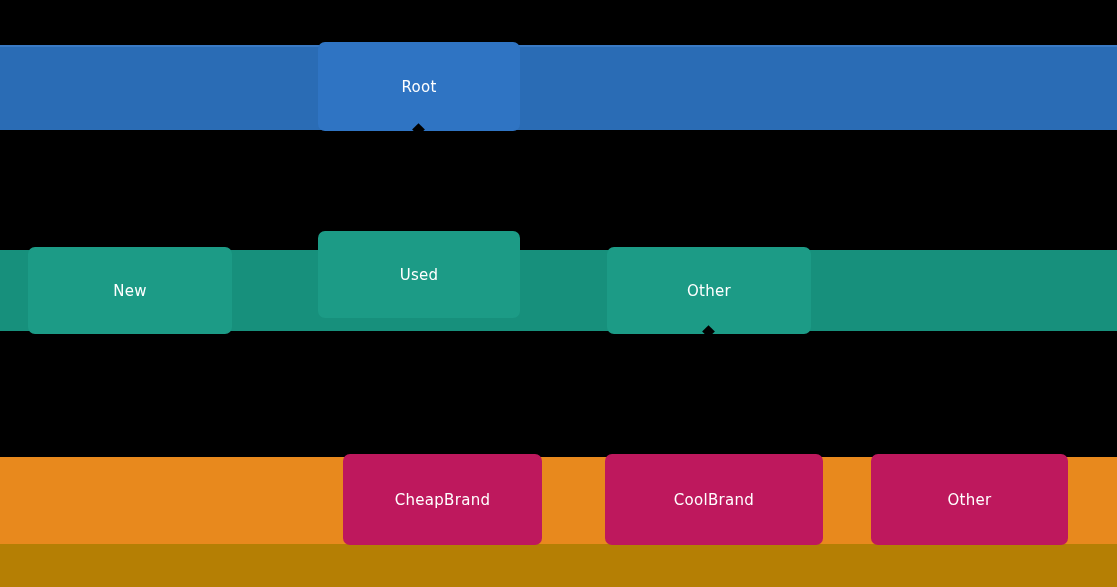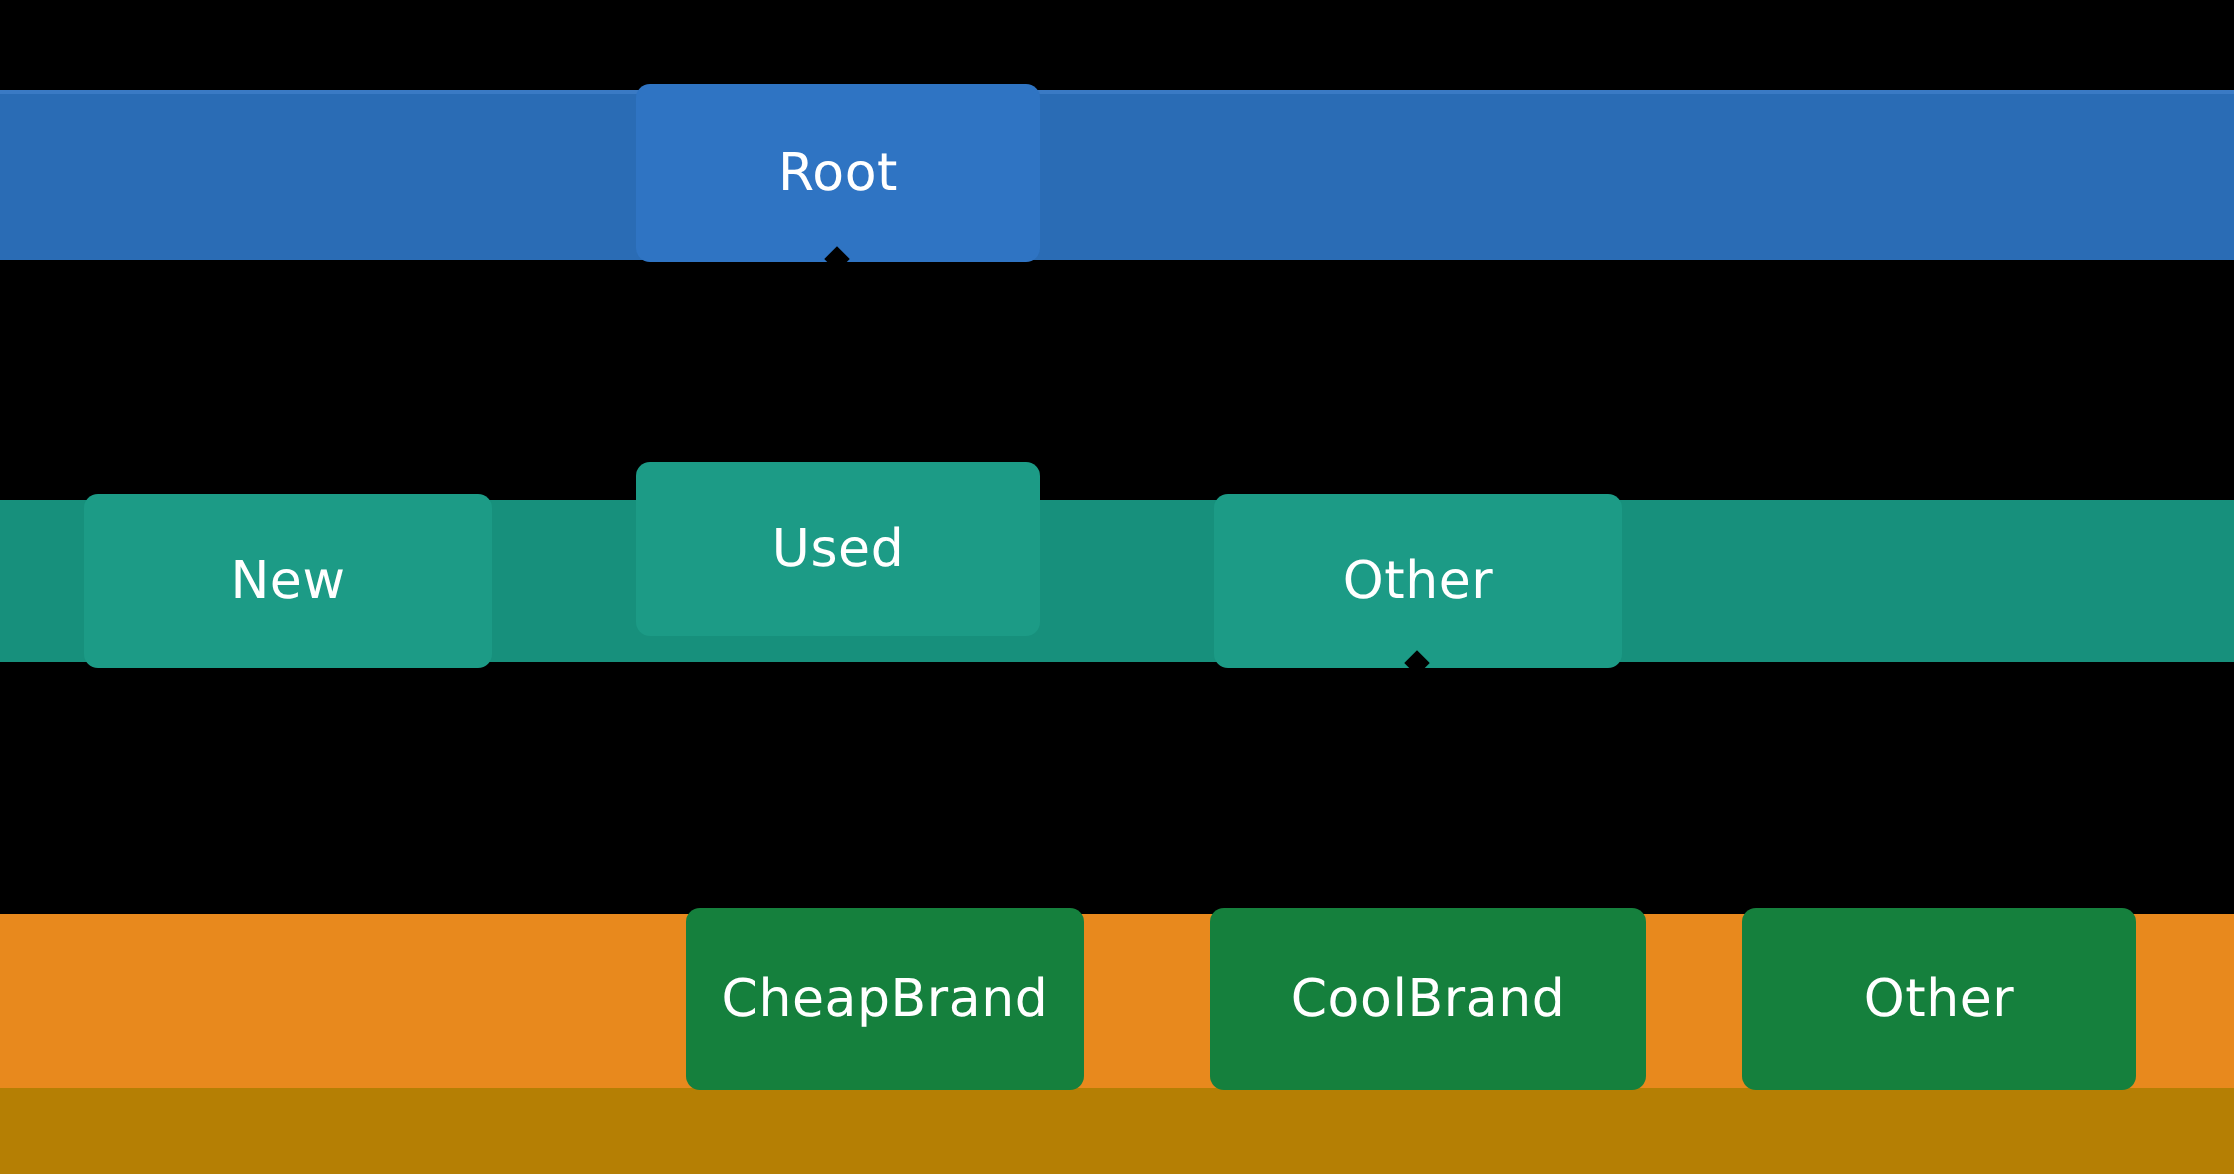--- a/index.html
+++ b/index.html
@@ -12,28 +12,28 @@
   }
   .bar{position:absolute;left:0;width:1117px;}
   .bar-blue  {top:45px;height:83px;background:#2a6cb5;border-top:2px solid #3a7ac4;}
   .bar-teal  {top:250px;height:81px;background:#17907c;}
   .bar-orange{top:457px;height:87px;background:#e8891d;}
   .bar-olive {top:544px;height:43px;background:#b57f04;}
   .node{
     position:absolute;
     border-radius:7px;
     display:flex;align-items:center;justify-content:center;
-    color:#ffffff;font-size:26px;letter-spacing:0.3px;
+    color:#ffffff;font-size:15px;letter-spacing:0.3px;
     cursor:pointer;
   }
   .node-blue  {background:#2f74c3;}
   .node-teal  {background:#1c9b86;}
-  .node-orange{background:#15803d;}
+  .node-orange{background:#be185d;}
   .node-root       {left:318px;top:42px; width:202px;height:89px;}
-  .node-new        {left:42px; top:247px;width:204px;height:87px;text-align:right;}
+  .node-new        {left:28px; top:247px;width:204px;height:87px;text-align:right;}
   .node-used       {left:318px;top:231px;width:202px;height:87px;}
   .node-other-mid  {left:607px;top:247px;width:204px;height:87px;}
   .node-cheapbrand {left:343px;top:454px;width:199px;height:91px;}
   .node-coolbrand  {left:605px;top:454px;width:218px;height:91px;}
   .node-other-bot  {left:871px;top:454px;width:197px;height:91px;}
   .notch{
     position:absolute;
     width:9px;height:9px;
     background:#000;
     transform:rotate(45deg);

